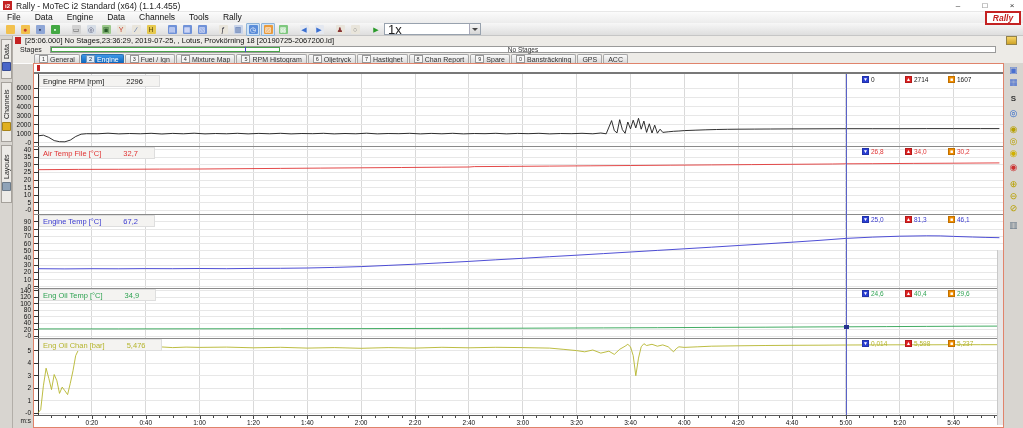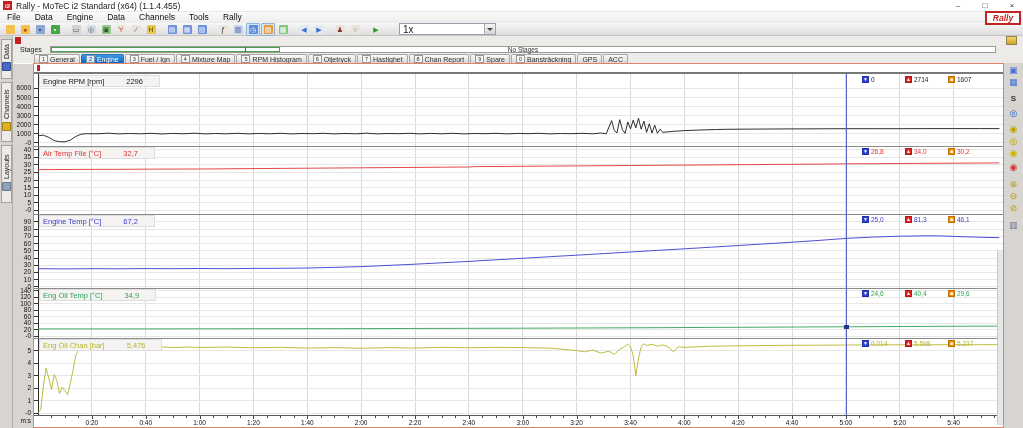--- a/index.html
+++ b/index.html
@@ -24,22 +24,22 @@
               display:flex;align-items:center;justify-content:center;z-index:30;}
   
   #toolbar{position:absolute;top:23px;left:0;right:0;height:13px;background:linear-gradient(#f7f7f7,#dedede);
            display:flex;align-items:center;padding-left:3px;border-bottom:1px solid #c6c6c6;box-sizing:border-box;}
   .tbtn{width:12px;height:11px;margin-right:1px;display:flex;align-items:center;justify-content:center;flex:none;
         border:1px solid transparent;border-radius:1px;}
   .tbtn.pressed{background:#cfe3f6;border-color:#8fb4d8;}
   .tbtn .g{width:9px;height:9px;display:flex;align-items:center;justify-content:center;
            font-size:7px;line-height:9px;border-radius:1px;}
   .tgap{width:6px;flex:none;}
-  #zoom-combo{margin-left:15px;width:92px;height:10px;background:#fff;border:1px solid #98a2ae;
-              display:flex;font-size:10px;color:#222;padding-left:3px;position:relative;flex:none;}
+  #zoom-combo{margin-left:0;width:92px;height:10px;background:#fff;border:1px solid #98a2ae;
+              display:flex;align-items:center;font-size:13px;color:#222;padding-left:3px;position:relative;flex:none;}
   .combo-arrow{position:absolute;right:0;top:0;bottom:0;width:10px;background:linear-gradient(#f5f5f5,#d6d6d6);
                border-left:1px solid #aab;display:flex;align-items:center;justify-content:center;}
   .combo-arrow:after{content:"";border:3px solid transparent;border-top-color:#444;margin-top:3px;}
   
   #sidebar{position:absolute;top:36px;left:0;width:13px;bottom:0;background:#d8d5d0;
            border-right:1px solid #b2aea8;box-sizing:border-box;}
   .side-tab{writing-mode:vertical-rl;transform:rotate(180deg);margin:3px 1px 2px 1px;background:#edebe7;
             border:1px solid #a5a19b;font-size:7px;color:#222;display:flex;align-items:center;
             justify-content:center;box-sizing:border-box;width:11px;}
   .side-tab .sicon{width:7px;height:7px;margin:3px 0;border-radius:1px;flex:none;border:1px solid rgba(0,0,0,.25);}
@@ -214,20 +214,21 @@
         <span>Channels</span>
       </div>
       <div class="side-tab" style="height: 58px;">
         <span class="sicon" style="background: rgb(143, 163, 184);"></span>
         <span>Layouts</span>
       </div>
     </div>
 
   <div id="databar">
     <span class="file-icon"></span>
+    <span>[25:06.000] No Stages,23:36:29,  2019-07-25,  , Lotus, Provkörning 18 [20190725-2067200.ld]</span>
     <span class="databar-right-icon"></span>
   </div>
 
   <div id="stagesbar">
     <span id="stages-label">Stages</span>
     <div id="stages-track">
       <div id="stages-segment"></div>
       <span id="stages-text">No Stages</span>
       <div id="stages-cursor"></div>
     </div>

